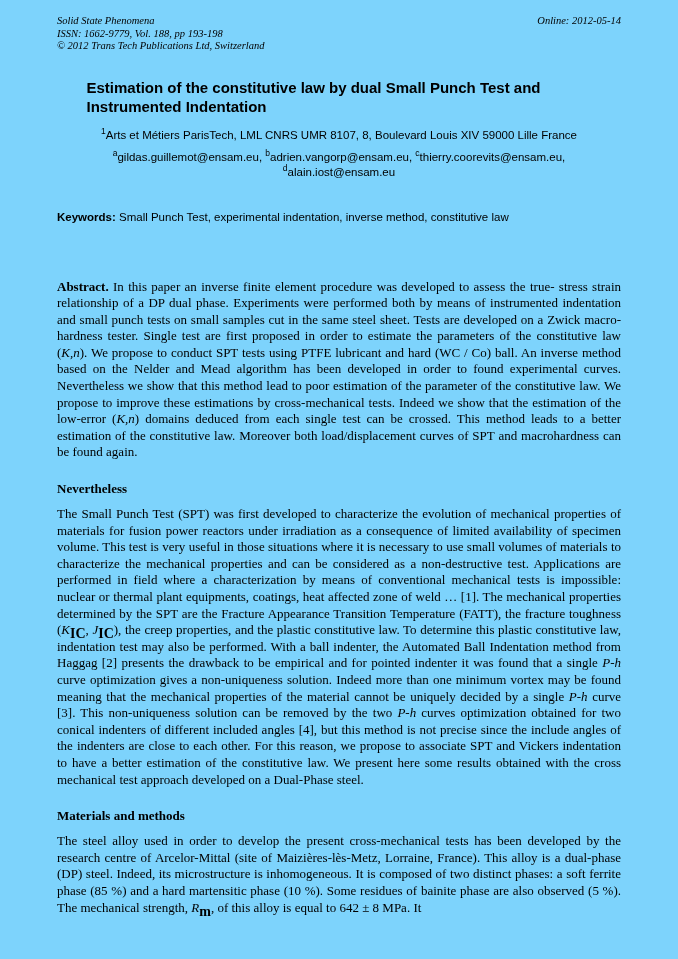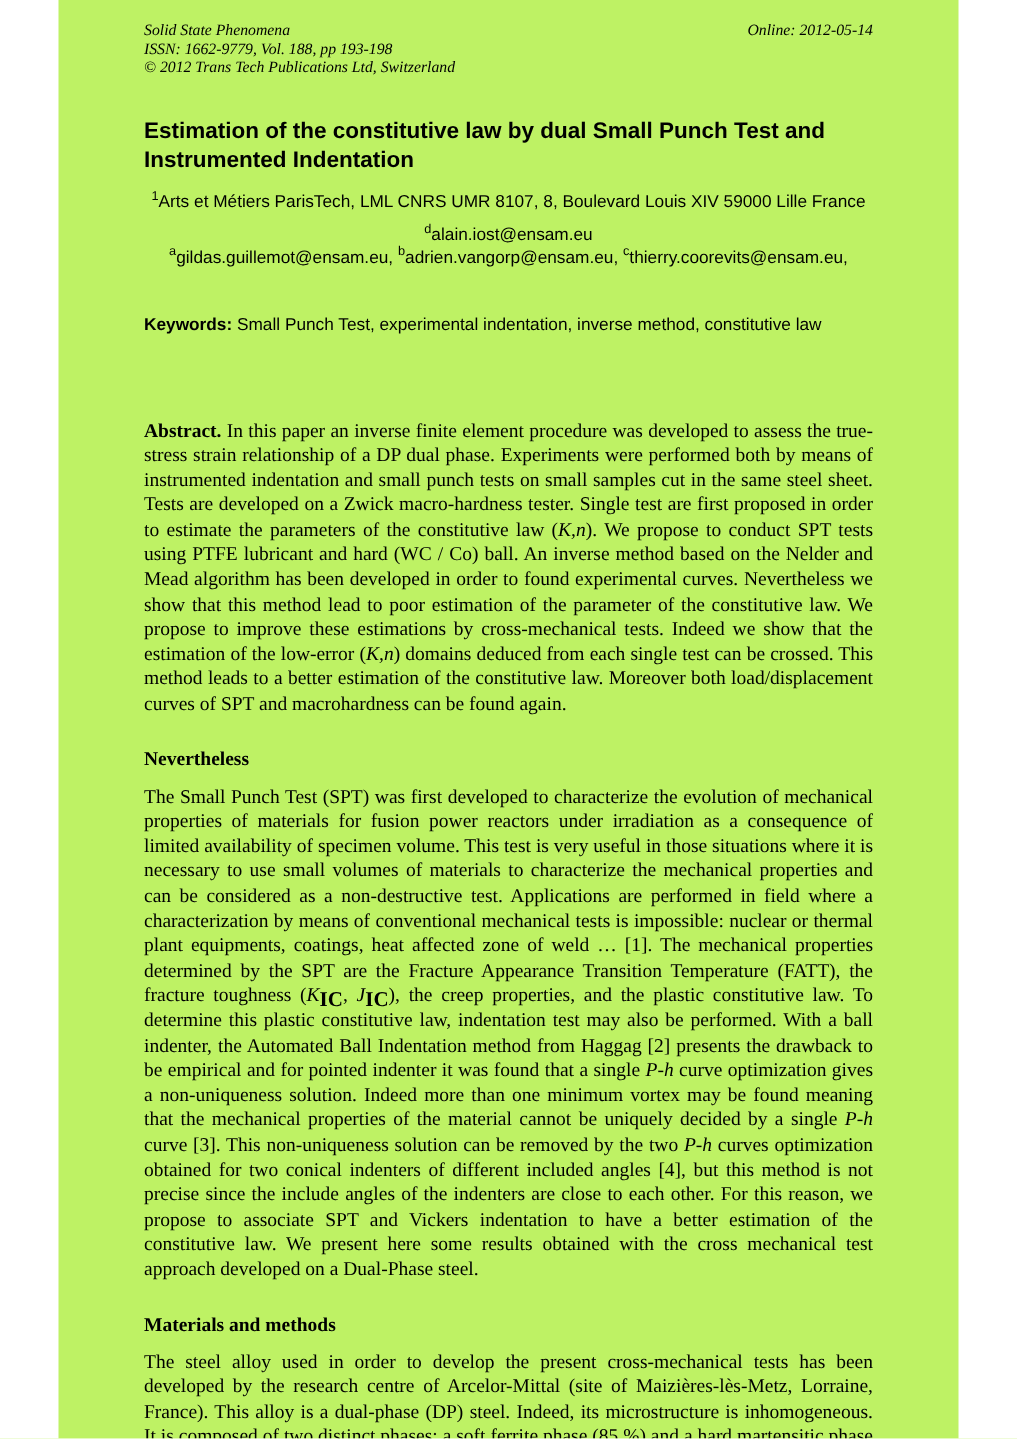--- a/index.html
+++ b/index.html
@@ -1,21 +1,21 @@
 <!DOCTYPE html>
 <html><head>
 <meta charset="utf-8">
 <style>
   html, body { margin: 0; padding: 0; background: #ffffff; }
   .page {
     position: relative;
-    width: 600px;
+    width: 678px;
     height: 959px;
     margin: 0 auto;
-    background: #bef264;
+    background: #7dd3fc;
     color: #000000;
     box-sizing: border-box;
     padding: 15px 57px 0 57px;
     overflow: hidden;
     font-family: "Liberation Serif", serif;
   }
   
   .jhdr {
     font-family: "Liberation Serif", serif;
     font-style: italic;
@@ -90,22 +90,22 @@
     <div>ISSN: 1662-9779, Vol. 188, pp 193-198</div>
     <div>© 2012 Trans Tech Publications Ltd, Switzerland</div>
   </div>
 
   <div class="title">Estimation of the constitutive law by dual Small Punch Test and Instrumented Indentation</div>
 
 
   <div class="affil"><sup>1</sup><span>Arts et Métiers ParisTech, LML CNRS UMR 8107, 8, Boulevard Louis XIV 59000 Lille France</span></div>
 
   <div class="emails">
+    <div><sup>a</sup><span>gildas.guillemot@ensam.eu, </span><sup>b</sup><span>adrien.vangorp@ensam.eu, </span><sup>c</sup><span>thierry.coorevits@ensam.eu,</span></div>
     <div><sup>d</sup><span>alain.iost@ensam.eu</span></div>
-    <div><sup>a</sup><span>gildas.guillemot@ensam.eu, </span><sup>b</sup><span>adrien.vangorp@ensam.eu, </span><sup>c</sup><span>thierry.coorevits@ensam.eu,</span></div>
   </div>
 
   <div class="keywords"><b>Keywords:</b><span> Small Punch Test, experimental indentation, inverse method, constitutive law</span></div>
 
   <div class="para abstract"><b>Abstract.</b><span> In this paper an inverse finite element procedure was developed to assess the true- stress strain relationship of a DP dual phase. Experiments were performed both by means of instrumented indentation and small punch tests on small samples cut in the same steel sheet. Tests are developed on a Zwick macro-hardness tester. Single test are first proposed in order to estimate the parameters of the constitutive law (</span><i>K,n</i><span>). We propose to conduct SPT tests using PTFE lubricant and hard (WC / Co) ball. An inverse method based on the Nelder and Mead algorithm has been developed in order to found experimental curves. Nevertheless we show that this method lead to poor estimation of the parameter of the constitutive law. We propose to improve these estimations by cross-mechanical tests. Indeed we show that the estimation of the low-error (</span><i>K,n</i><span>) domains deduced from each single test can be crossed. This method leads to a better estimation of the constitutive law. Moreover both load/displacement curves of SPT and macrohardness can be found again.</span></div>
 
   <div class="section-heading">Nevertheless</div>
   <div class="para section-para"><span>The Small Punch Test (SPT) was first developed to characterize the evolution of mechanical properties of materials for fusion power reactors under irradiation as a consequence of limited availability of specimen volume. This test is very useful in those situations where it is necessary to use small volumes of materials to characterize the mechanical properties and can be considered as a non-destructive test. Applications are performed in field where a characterization by means of conventional mechanical tests is impossible: nuclear or thermal plant equipments, coatings, heat affected zone of weld … [1]. The mechanical properties determined by the SPT are the Fracture Appearance Transition Temperature (FATT), the fracture toughness (</span><i>K</i><sub>IC</sub><span>, </span><i>J</i><sub>IC</sub><span>), the creep properties, and the plastic constitutive law. To determine this plastic constitutive law, indentation test may also be performed. With a ball indenter, the Automated Ball Indentation method from Haggag [2] presents the drawback to be empirical and for pointed indenter it was found that a single </span><i>P-h</i><span> curve optimization gives a non-uniqueness solution. Indeed more than one minimum vortex may be found meaning that the mechanical properties of the material cannot be uniquely decided by a single </span><i>P-h</i><span> curve [3]. This non-uniqueness solution can be removed by the two </span><i>P-h</i><span> curves optimization obtained for two conical indenters of different included angles [4], but this method is not precise since the include angles of the indenters are close to each other. For this reason, we propose to associate SPT and Vickers indentation to have a better estimation of the constitutive law. We present here some results obtained with the cross mechanical test approach developed on a Dual-Phase steel.</span></div>
 
   <div class="section-heading">Materials and methods</div>

